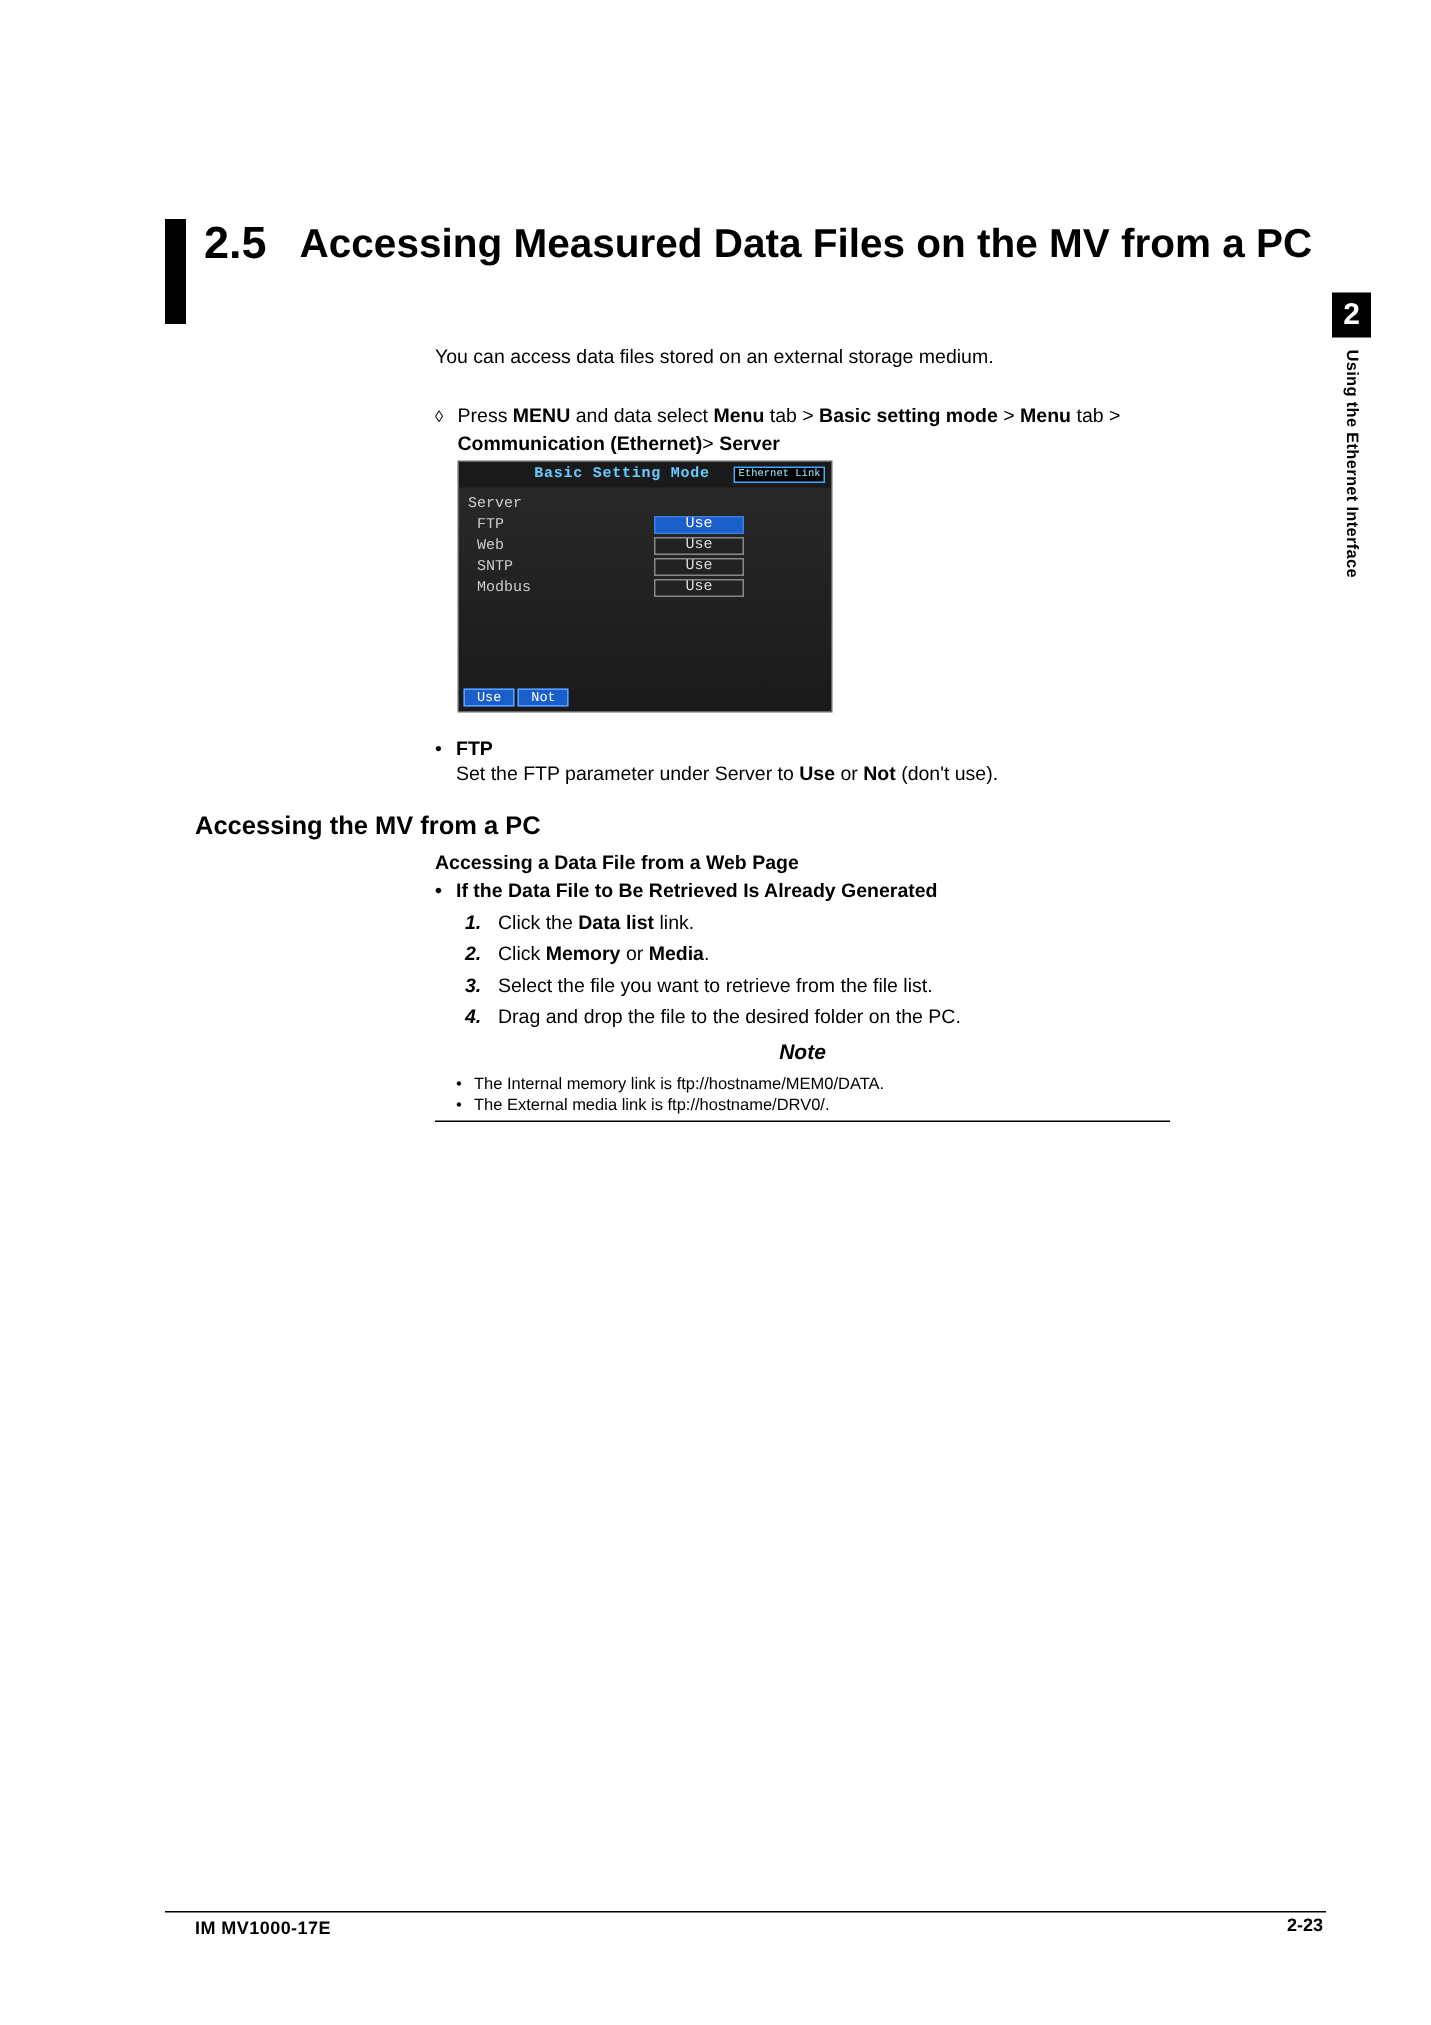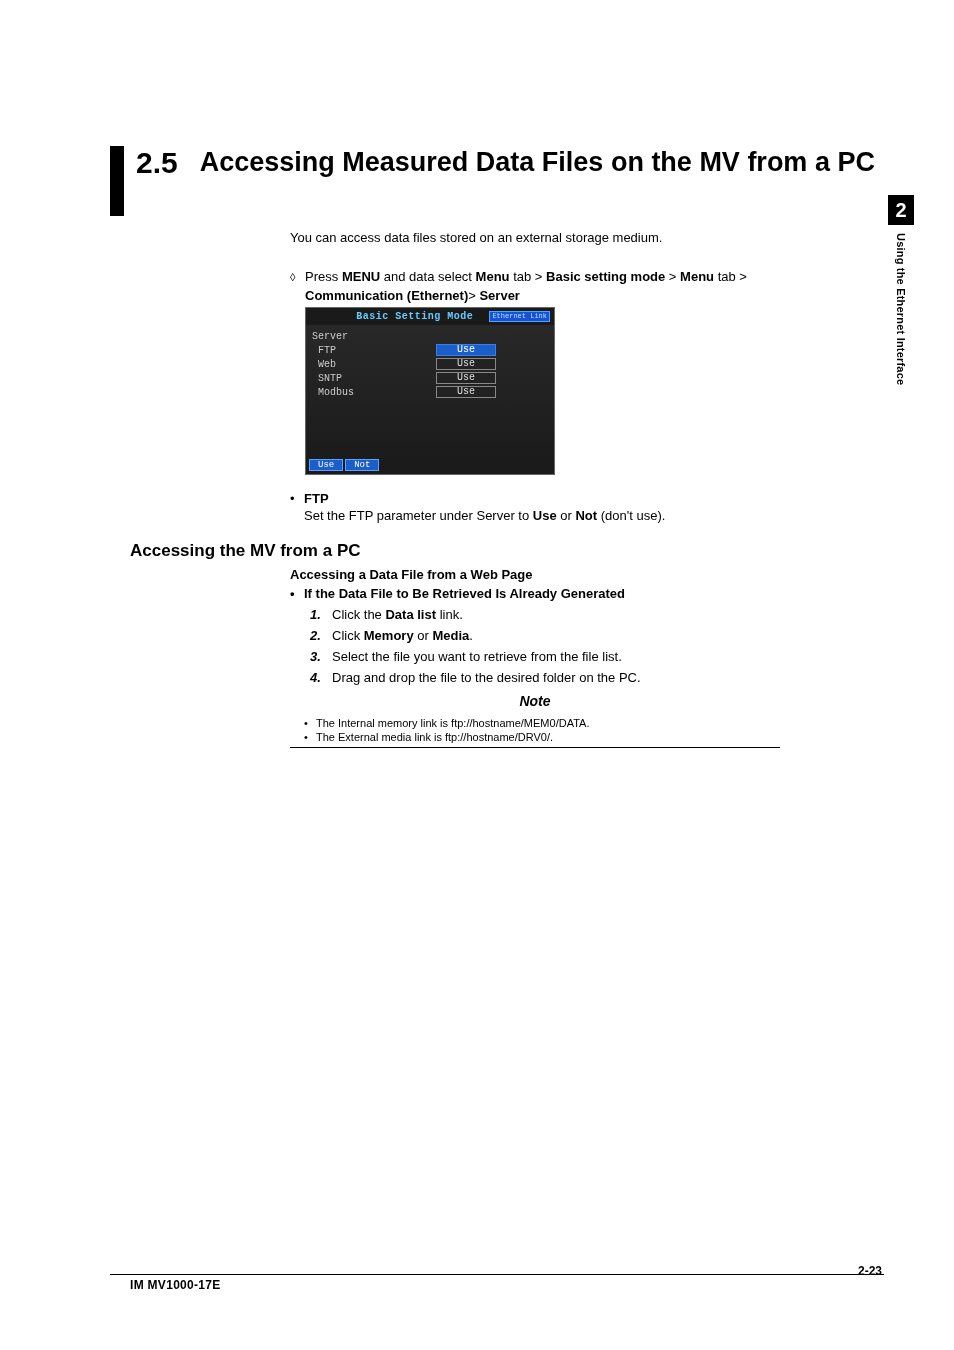--- a/index.html
+++ b/index.html
@@ -113,21 +113,21 @@
     background: #1a1a1a;
   }
   .ds-title {
     color: #6cf;
     font-weight: bold;
     flex: 1;
     text-align: center;
     letter-spacing: 0.5px;
   }
   .ds-badge {
-    background: #1d4ed8;
+    background: #000000;
     color: #9ef;
     border: 1px solid #4af;
     font-size: 7px;
     padding: 1px 2px;
     line-height: 1;
   }
   .ds-body { padding: 4px 6px 60px 6px; }
   .ds-row { display: flex; align-items: center; height: 14px; }
   .ds-label { width: 60px; color: #ccc; }
   .ds-val {
@@ -175,21 +175,21 @@
   .footer-line {
     position: absolute;
     left: 110px; right: 70px; bottom: 75px;
     height: 1px; background:#000;
   }
   .footer-left {
     position: absolute; left: 130px; bottom: 58px;
     font-size: 12px; font-weight: bold; letter-spacing: 0.3px;
   }
   .footer-right {
-    position: absolute; right: 72px; bottom: 72px;
+    position: absolute; right: 72px; bottom: 60px;
     font-size: 12px; font-weight: bold;
   }
 </style>
 </head>
 <body>
 
 <div class="page">
 
   <div class="side-tab">
     <div class="side-tab-num">2</div>

